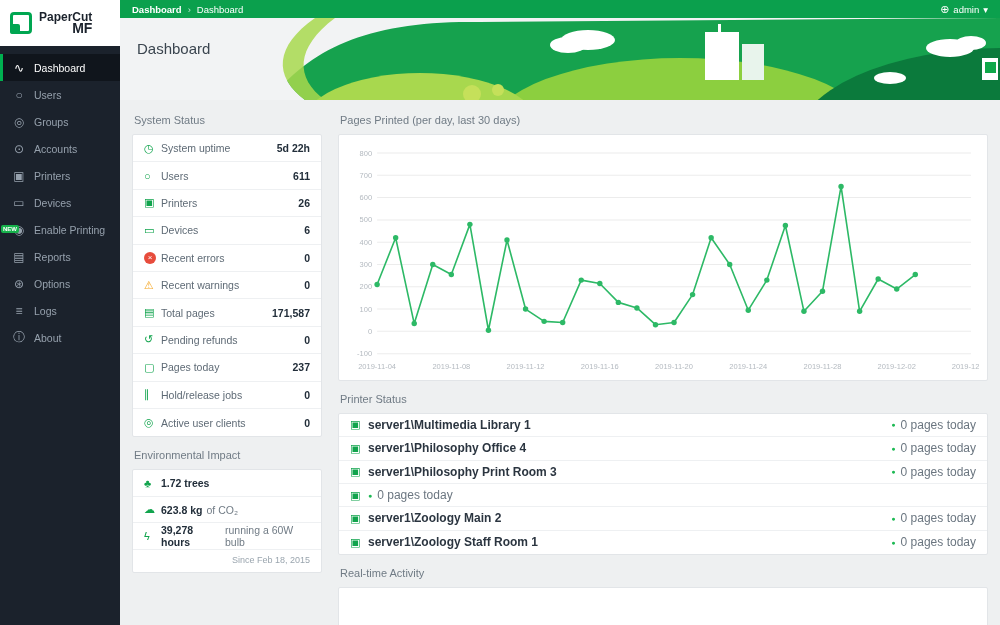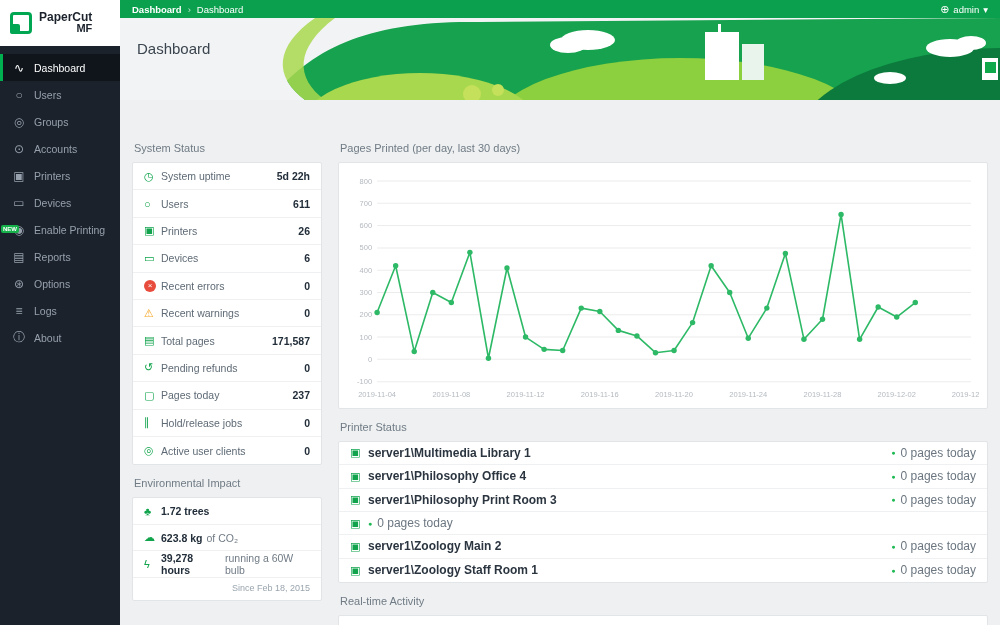--- a/index.html
+++ b/index.html
@@ -5,21 +5,21 @@
   html,body{margin:0;padding:0;width:1000px;height:625px;overflow:hidden;
     font-family:"Liberation Sans","DejaVu Sans",sans-serif;background:#eef0f1;}
   .app{display:flex;width:1000px;height:625px;}
 
   
   .sidebar{width:120px;flex-shrink:0;background:#1b222c;display:flex;flex-direction:column;}
   .logo{height:46px;background:#ffffff;display:flex;align-items:center;gap:7px;padding:0 10px;box-sizing:border-box;}
   .logo-mark{width:22px;height:22px;border:3px solid #00a651;border-radius:4px;position:relative;box-sizing:border-box;flex-shrink:0;}
   .logo-mark::after{content:"";position:absolute;left:-3px;bottom:-3px;width:10px;height:10px;background:#00a651;border-radius:2px;}
   .logo-text{font-size:12px;font-weight:bold;color:#1b222c;line-height:11px;text-align:right;}
-  .logo-text .mf{display:block;font-size:11px;}
+  .logo-text .mf{display:block;font-size:14px;}
   nav{margin-top:8px;}
   .nav-item{position:relative;display:flex;align-items:center;gap:8px;height:27px;padding:0 12px;
     color:#96a1ad;font-size:10.5px;cursor:pointer;box-sizing:border-box;}
   .nav-item.active{background:#10151c;color:#ffffff;border-left:3px solid #00b050;padding-left:9px;}
   .nav-item .glyph{width:14px;text-align:center;font-size:12px;flex-shrink:0;}
   .nav-item.active .glyph{color:#ffffff;}
   .new-badge{position:absolute;left:1px;top:9px;background:#16b14b;color:#fff;font-size:6px;
     font-weight:bold;padding:1px 2px;border-radius:2px;line-height:6px;}
 
   
@@ -32,21 +32,21 @@
   .sep{opacity:.75;}
   .user-menu{display:flex;align-items:center;gap:4px;cursor:pointer;}
   .user-menu .glyph{font-size:11px;}
 
   
   .banner{height:82px;position:relative;overflow:hidden;background:#f2f3f4;flex-shrink:0;}
   .banner svg{position:absolute;left:0;top:0;width:100%;height:100%;display:block;}
   .banner h1{position:absolute;left:17px;top:22px;margin:0;font-size:15px;font-weight:500;color:#3b454f;}
 
   
-  .content{flex:1;display:flex;gap:16px;padding:2px 12px 8px 12px;overflow:hidden;margin-top:28px;}
+  .content{flex:1;display:flex;gap:16px;padding:2px 12px 8px 12px;overflow:hidden;}
   .col-left{width:190px;flex-shrink:0;}
   .col-right{flex:1;min-width:0;}
   h2.section{font-size:11px;font-weight:normal;color:#707b85;margin:12px 0 8px 2px;}
   .card{background:#ffffff;border:1px solid #e2e5e8;border-radius:2px;box-sizing:border-box;}
 
   
   .srow{display:flex;align-items:center;height:27.4px;padding:0 11px;border-bottom:1px solid #eef0f2;font-size:10.5px;box-sizing:border-box;}
   .srow:last-child{border-bottom:none;}
   .srow .glyph{width:17px;color:#11a44d;font-size:11px;flex-shrink:0;}
   .srow .glyph.warning{color:#f5a623;}

